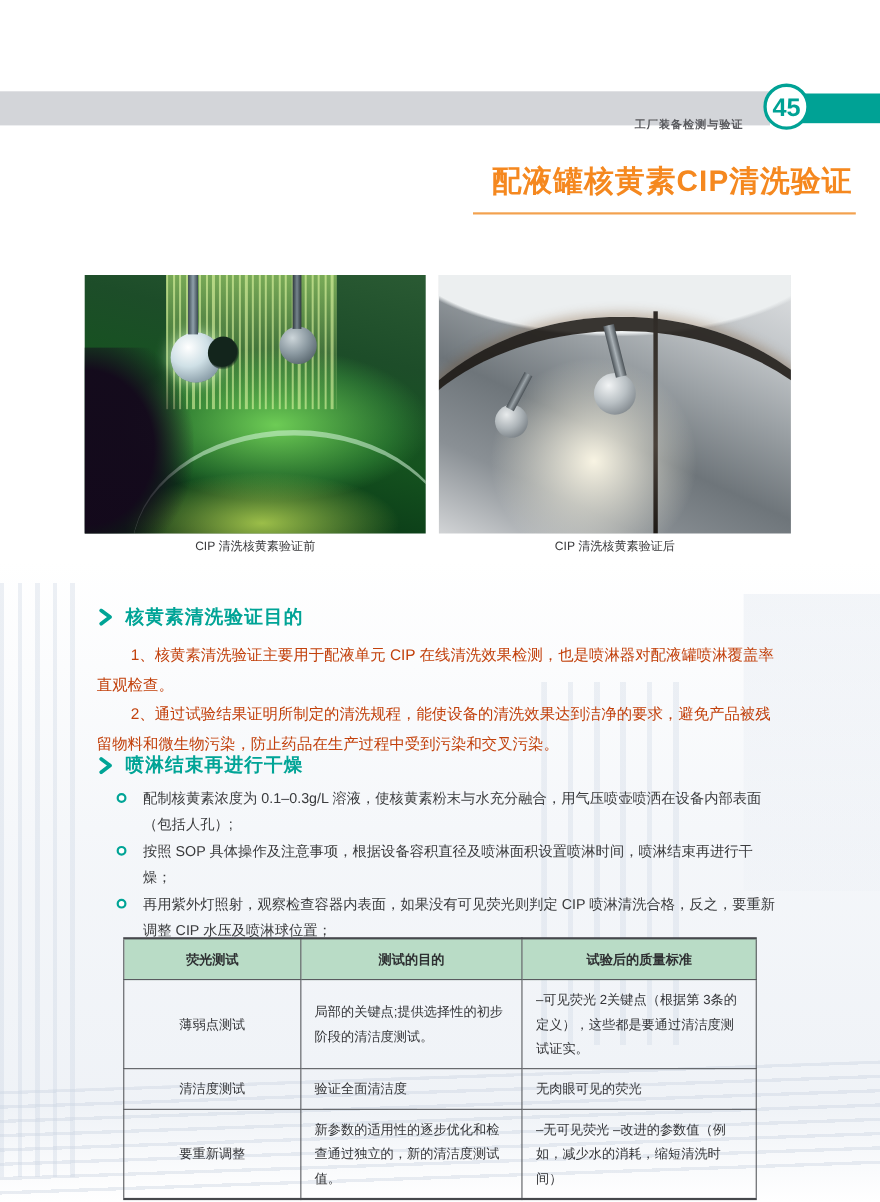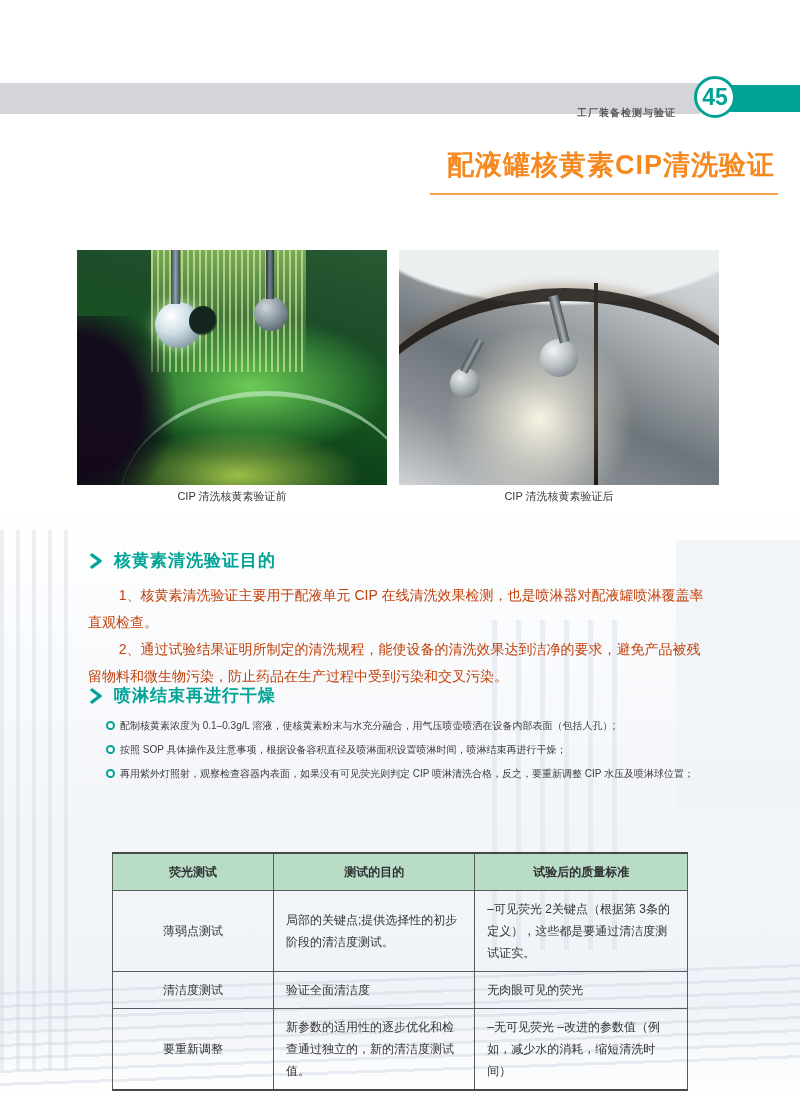--- a/index.html
+++ b/index.html
@@ -87,21 +87,21 @@
   .sec-head { display:flex; align-items:center; gap:10px; }
   .sec-head .txt { font-size:17px; font-weight:bold; color:#00a496; letter-spacing:1px;font-family:Liberation Mono, monospace; }
   .sec1 { left:88px; top:549px; }
   .sec2 { left:88px; top:684px; }
   .chev { width:16px; height:16px; display:block; }
 
   .paras { left:88px; top:582px; width:626px; }
   .paras p { font-size:14px; color:#c2410c; line-height:27px; text-indent:2.2em; }
 
   .bullets { left:106px; top:714px; width:602px; list-style:none; }
-  .bullets li { display:flex; gap:5px; font-size:10px; color:#3b3c3e; line-height:24px; }
+  .bullets li { display:flex; gap:15px; font-size:13px; color:#3b3c3e; line-height:24px; }
   .b-ic { flex:0 0 auto; width:9px; height:9px; margin-top:7px; border:2.5px solid #00a496; border-radius:50%; background:#fff; }
 
   
   .tbl-wrap { left:112px; top:852px; width:576px; }
   table.qtable { width:100%; border-collapse:collapse; border-top:2px solid #46484c; border-bottom:2px solid #46484c;
     font-size:12px; color:#333437; }
   .qtable th, .qtable td { border:1px solid #595b5f; padding:7px 12px; line-height:22px; vertical-align:middle; }
   .qtable th { background:#b9dcc6; font-weight:bold; text-align:center; height:36px; color:#2e3032; }
   .qtable td.c1 { text-align:center; }
   .qtable col.w1 { width:28%; } .qtable col.w2 { width:35%; } .qtable col.w3 { width:37%; }

